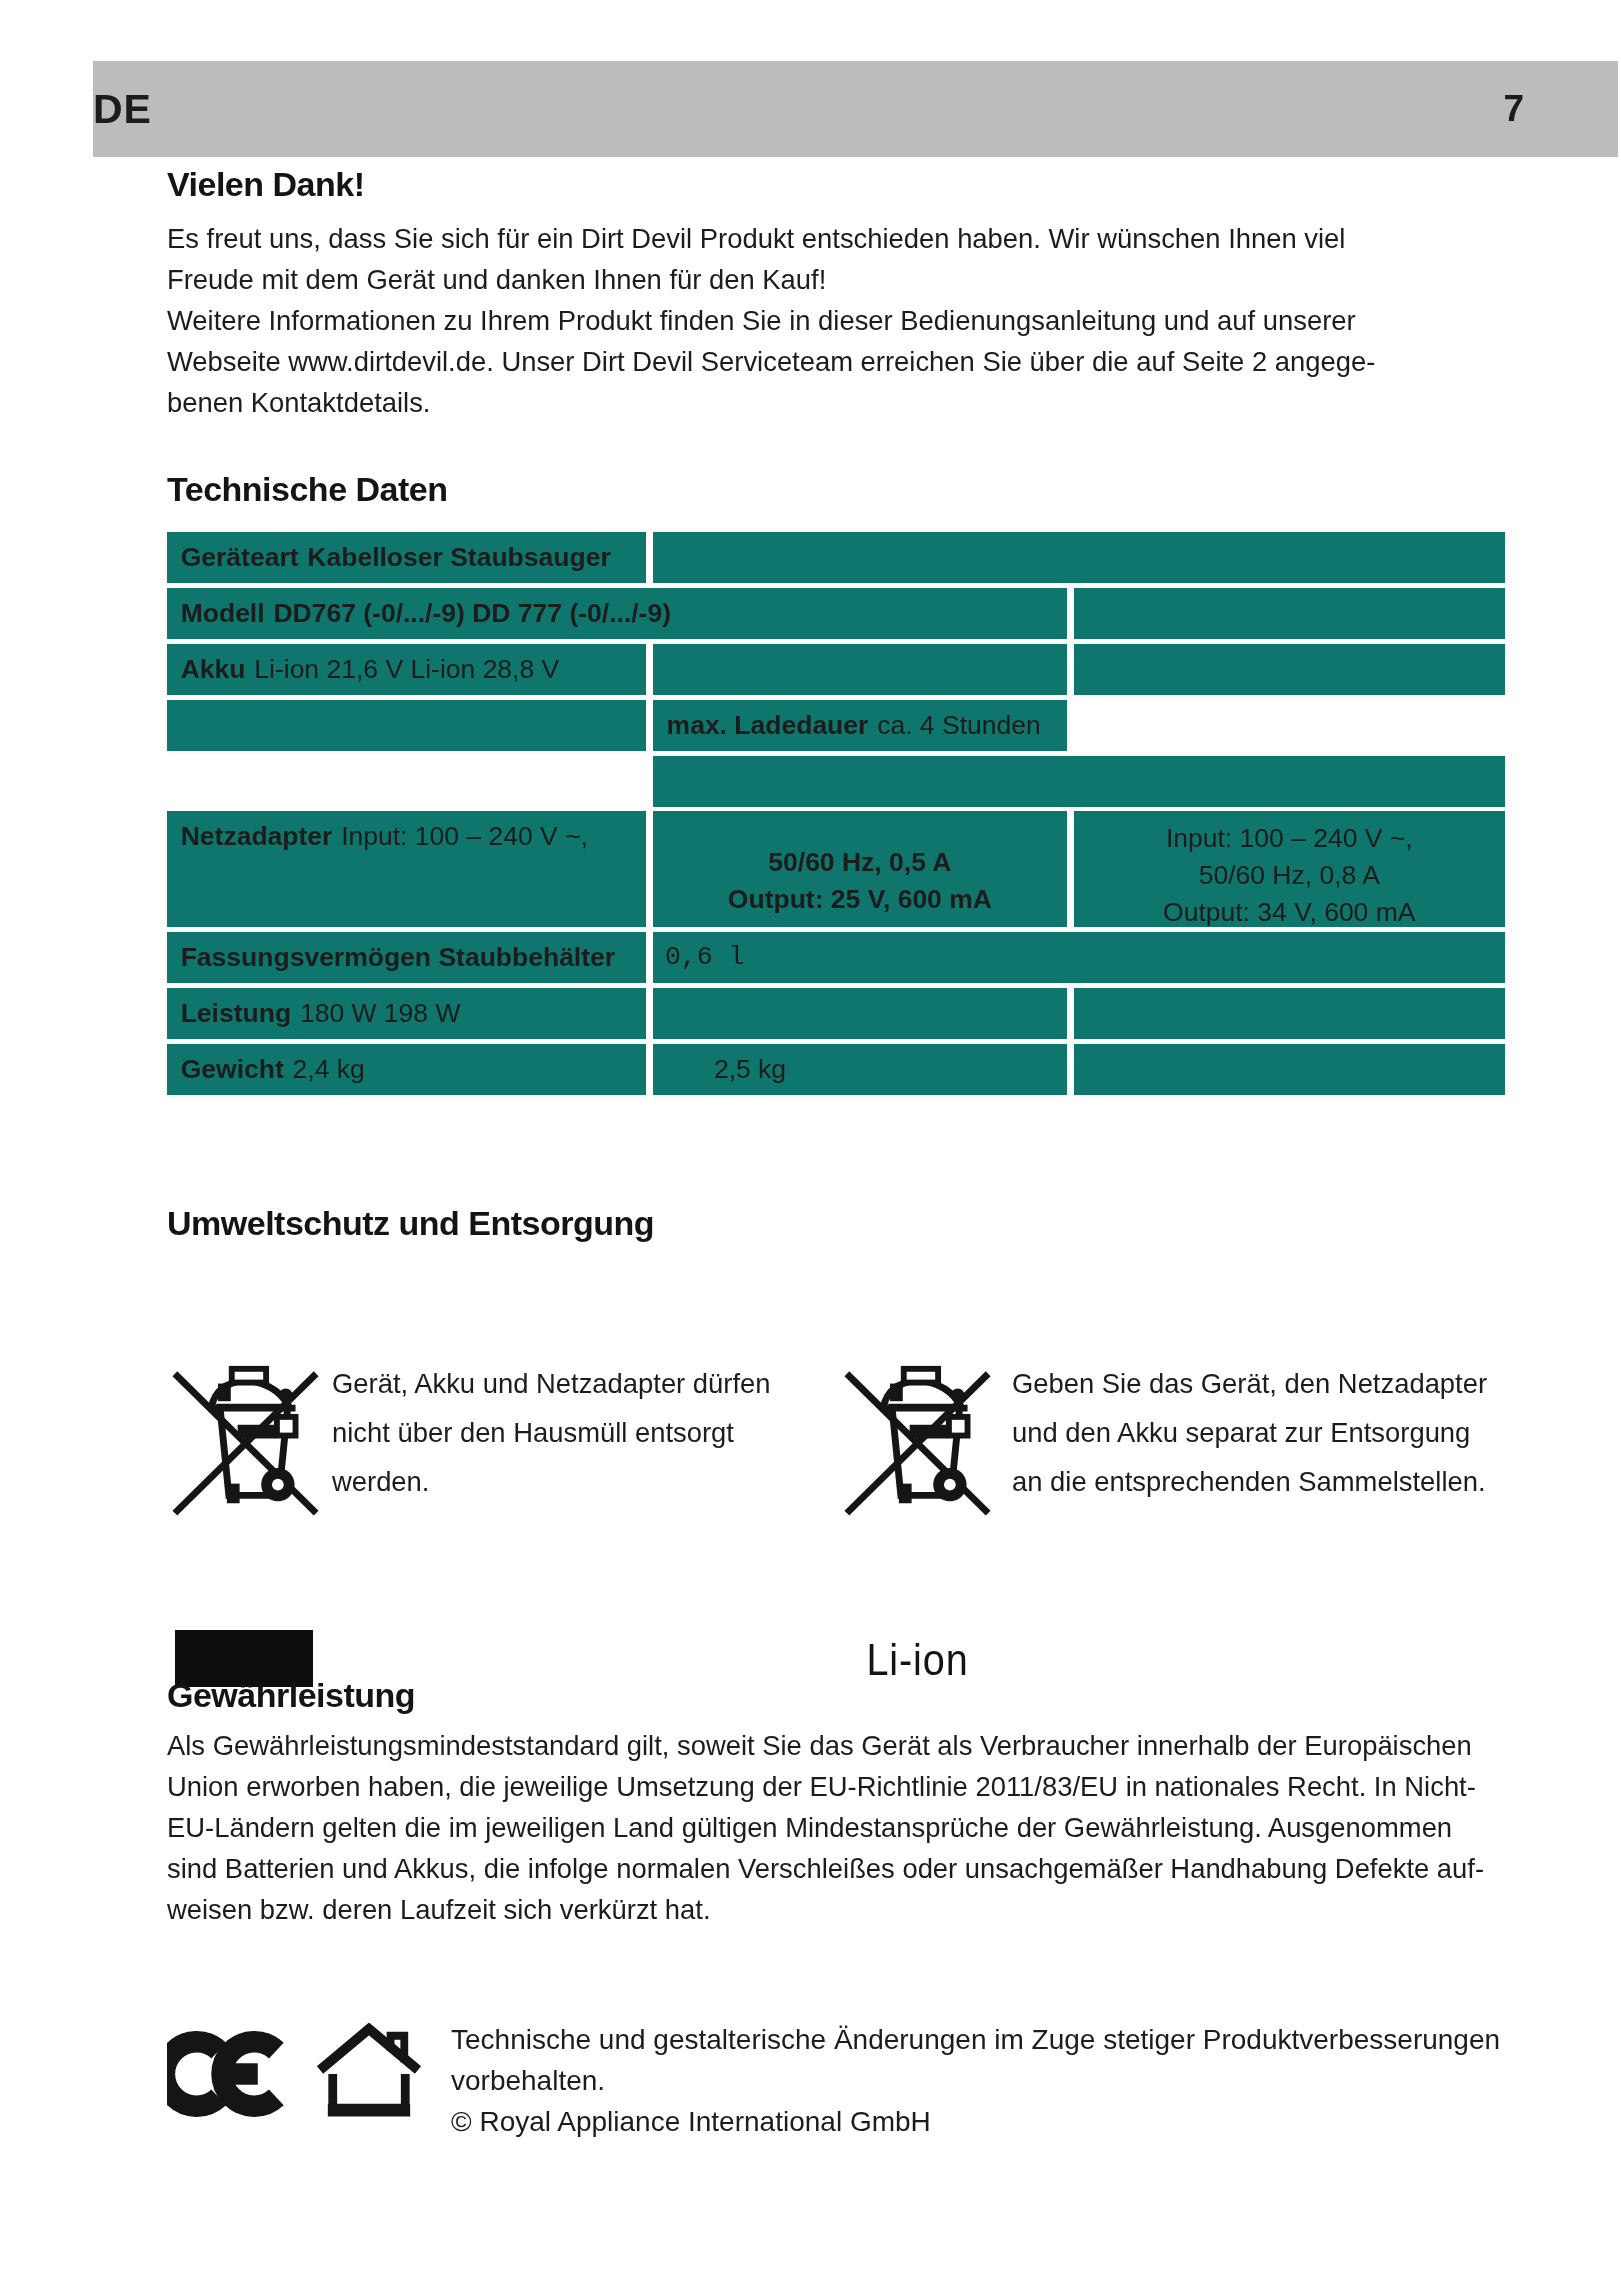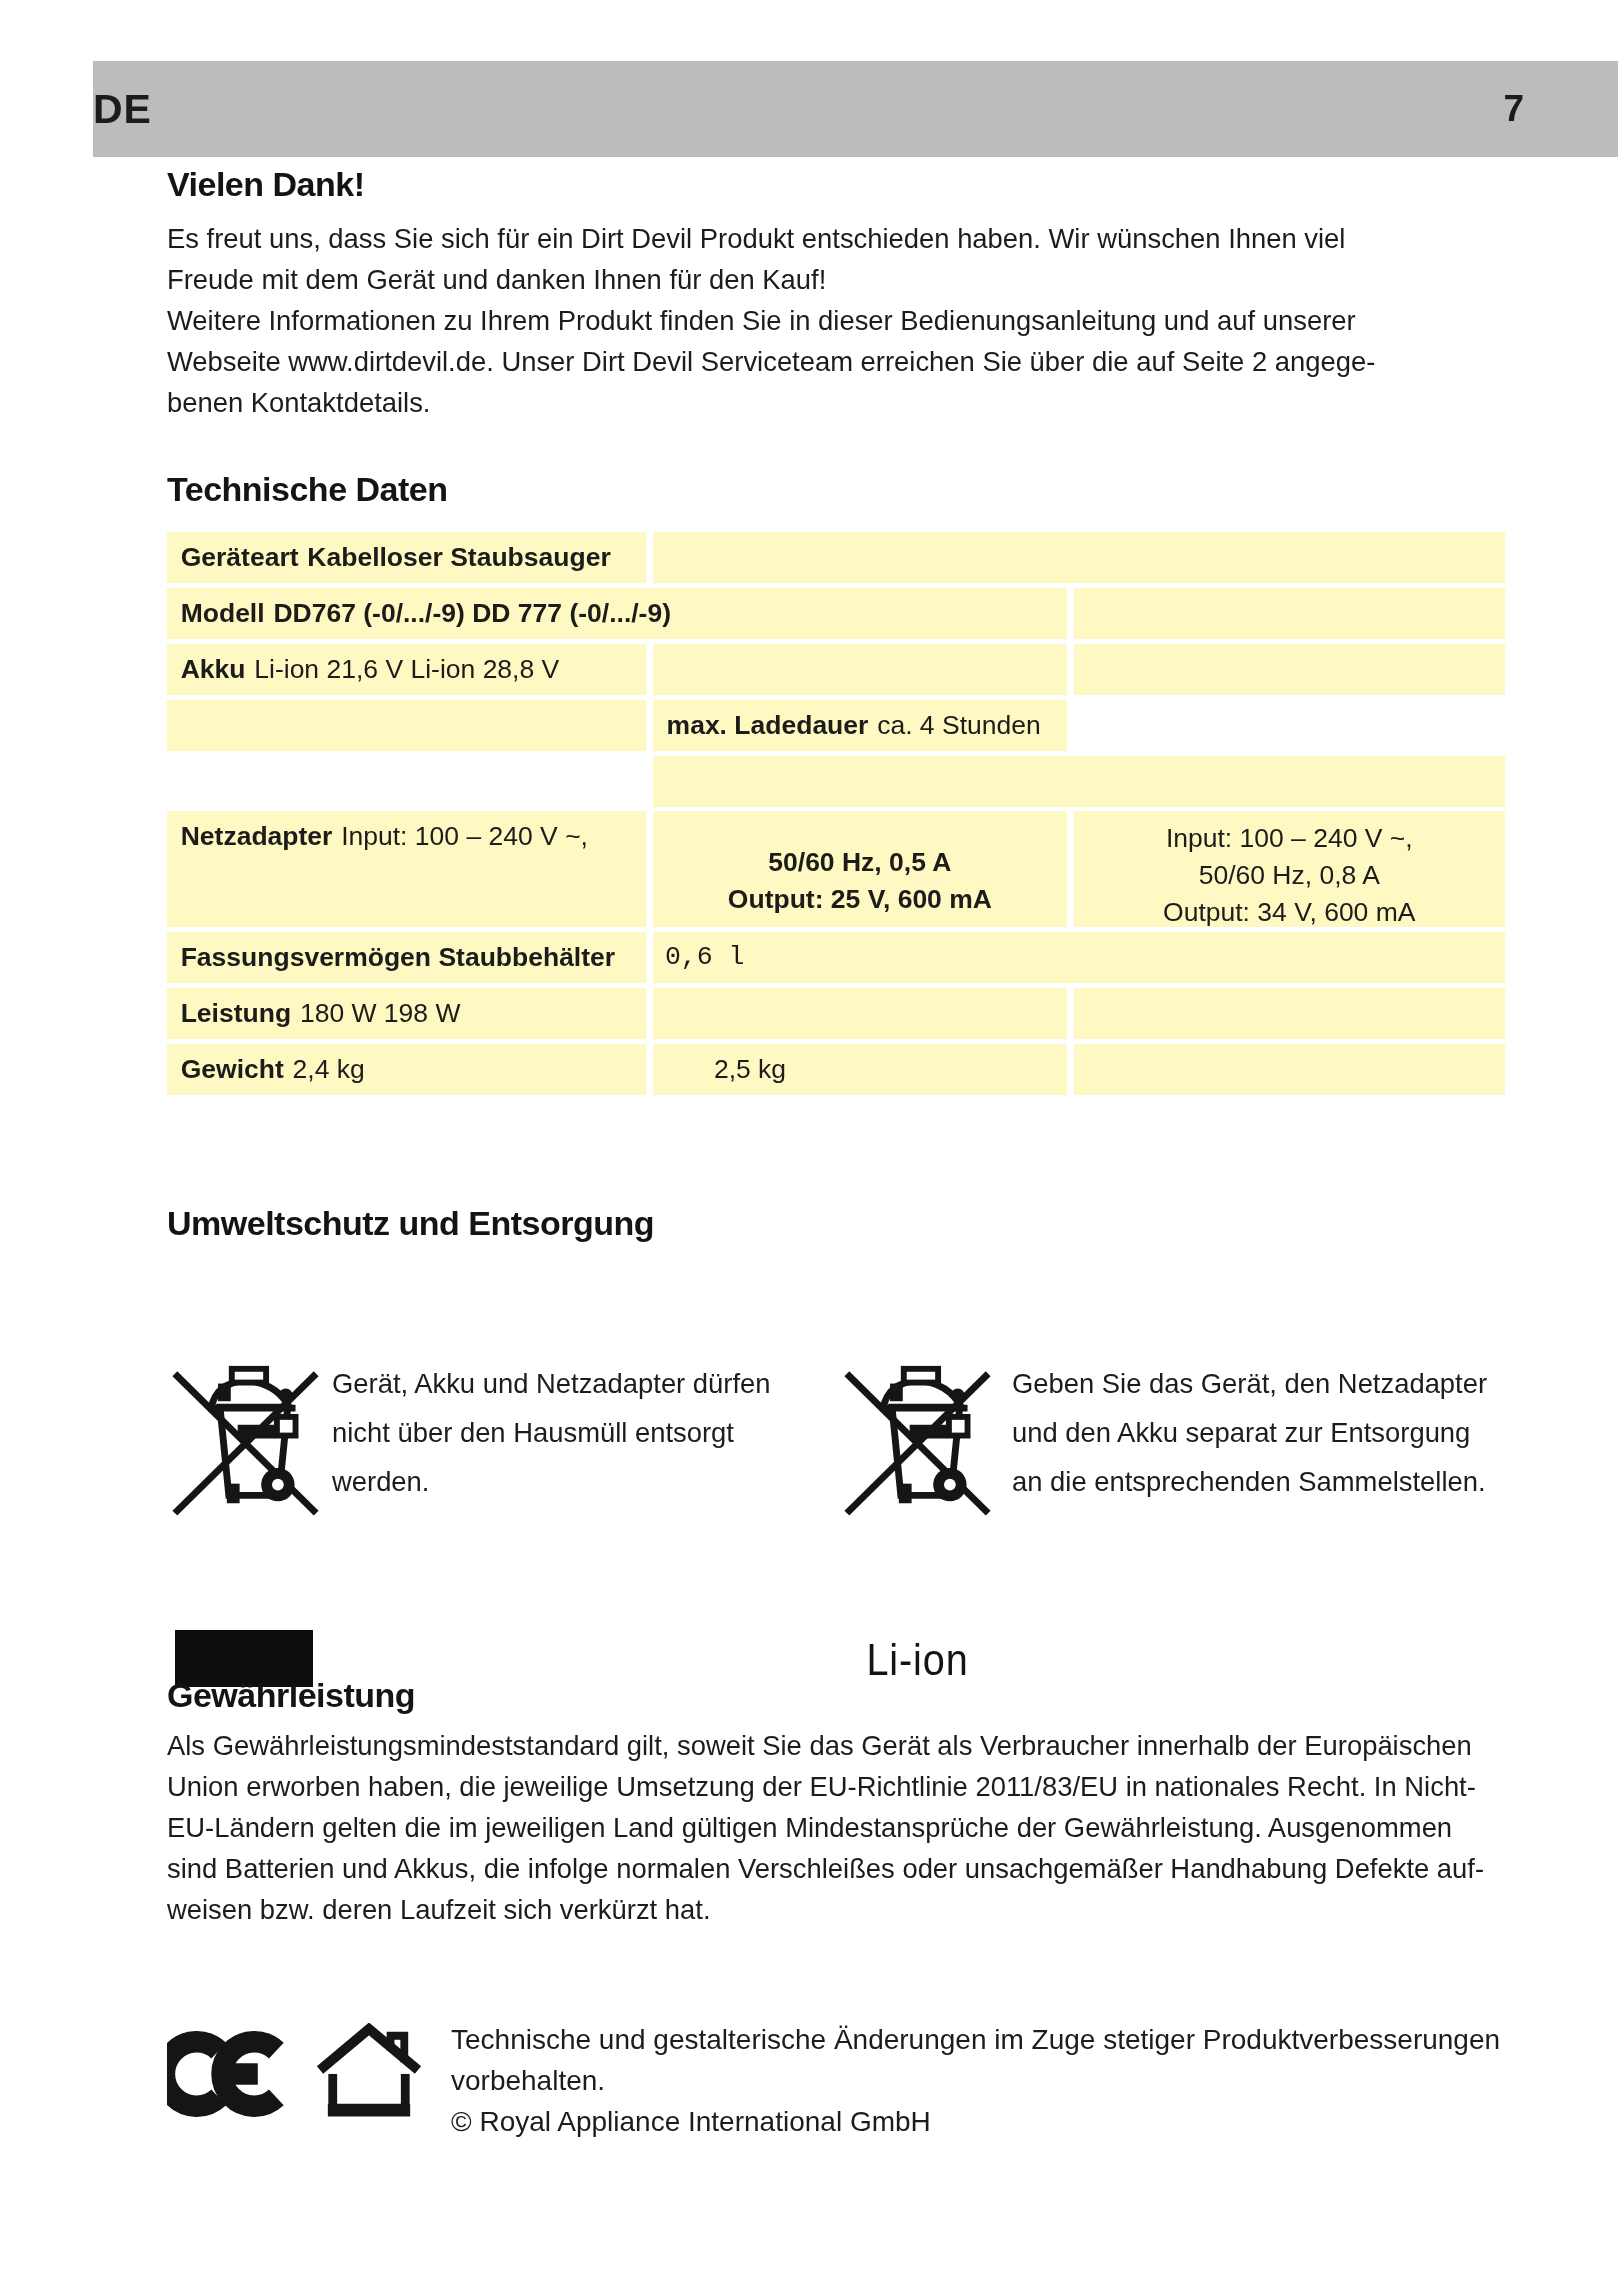--- a/index.html
+++ b/index.html
@@ -25,21 +25,21 @@
   h2.sect { font-size:34px; font-weight:bold; letter-spacing:-0.5px; color:#141412; }
   .body-text { font-size:27.4px; line-height:41px; white-space:pre-line; color:#1c1c1a; }
   
   .tech-table {
     display:grid; width:1338px;
     grid-template-columns:479px 414px 431px;
     grid-template-rows:51px 51px 51px 51px 51px 116px 51px 51px 51px;
     gap:4.9px 6.9px;
   }
   .cell {
-    background:#fef9c3; display:flex; align-items:center;
+    background:#0f766e; display:flex; align-items:center;
     padding:0 13.7px; font-size:26.5px; line-height:33px; white-space:nowrap;
   }
   .cell .lbl { font-weight:bold; margin-right:8.8px; }
   .span12 { grid-column:1 / 3; }
   .span23 { grid-column:2 / 4; }
   .cell-top { align-items:flex-start; padding-top:8.8px; }
   .cell-center-bottom {
     align-items:flex-end; justify-content:center; text-align:center;
     padding-bottom:9.8px; white-space:pre-line; line-height:37px;font-weight:bold;
   }

